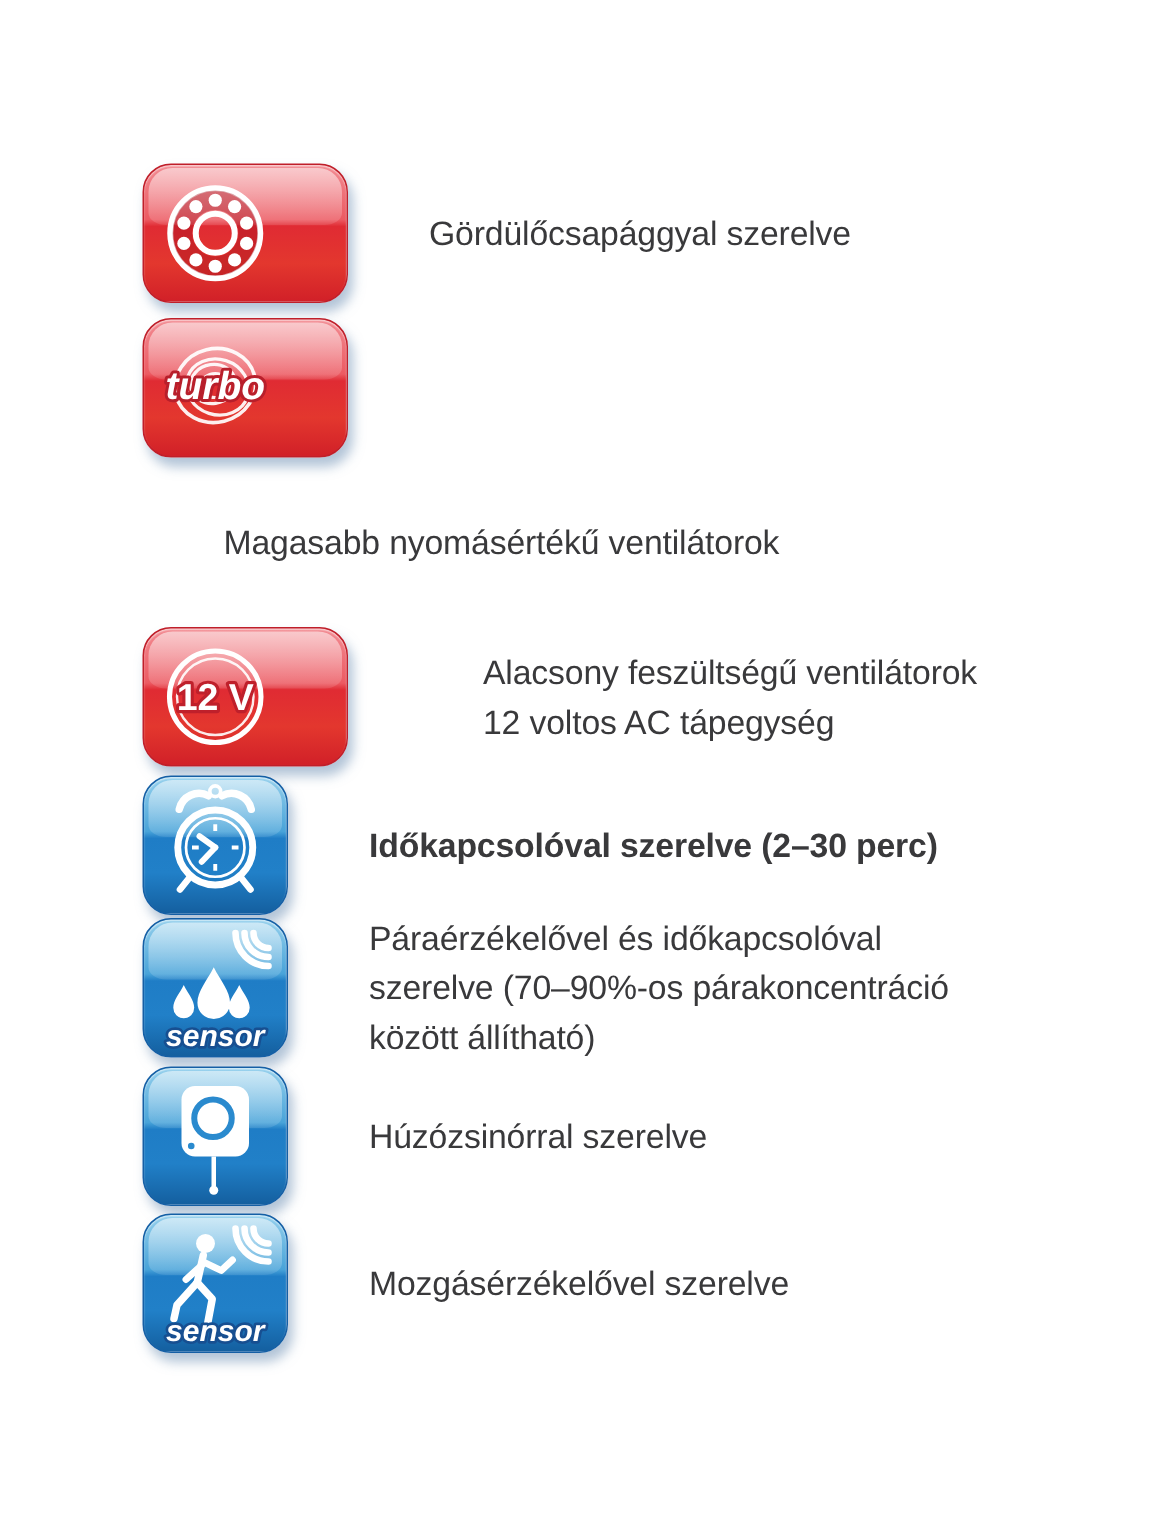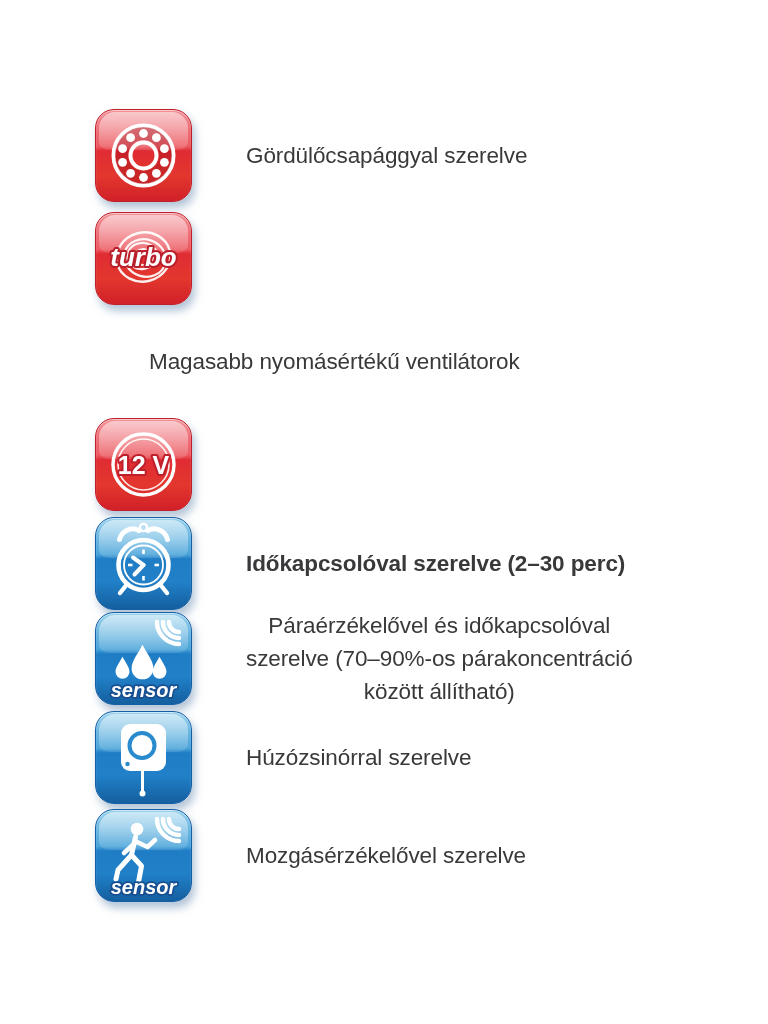--- a/index.html
+++ b/index.html
@@ -1,29 +1,29 @@
 <!DOCTYPE html>
 <html><head>
 <meta charset="utf-8">
 <style>
   html,body{margin:0;padding:0;background:#ffffff;}
   body{width:768px;height:1024px;font-family:"Liberation Sans",sans-serif;}
-  .page{position:relative;width:768px;height:1024px;box-sizing:border-box;padding:110px 0 0 95px;overflow:hidden;text-align:center;}
+  .page{position:relative;width:768px;height:1024px;box-sizing:border-box;padding:110px 0 0 95px;overflow:hidden;}
   .row{display:flex;align-items:center;height:91px;}
   .row:nth-child(-n+3){margin-bottom:12px;}
   .row:nth-child(4){margin-bottom:8px;gap:36px;}
   .row:nth-child(5){margin-bottom:4px;font-weight:bold;}
   .row:nth-child(6){margin-bottom:8px;}
   .row:nth-child(7){margin-bottom:7px;}
   .icon{position:relative;flex:0 0 95px;width:95px;height:91px;border-radius:19px;
         box-shadow:3px 6px 8px rgba(115,148,182,.55), inset 0 1px 1px rgba(255,255,255,.6);}
   .icon::before{content:"";position:absolute;left:3px;right:3px;top:2px;height:42%;z-index:0;
         border-radius:16px 16px 12px 12px / 16px 16px 8px 8px;
         background:linear-gradient(180deg,rgba(255,255,255,.55),rgba(255,255,255,.1));}
-  .icon.red{background:linear-gradient(180deg,#f28a91 0%,#ec5a62 40%,#e02b33 45%,#e3372e 72%,#d12028 100%);border:1px solid #bf1f2a;}
+  .icon.red{background:linear-gradient(180deg,#f28a91 0%,#ec5a62 40%,#e02b33 45%,#e3372e 72%,#d12028 100%);border:1px solid #bf1f2a;padding-left:40px;}
   .icon.blue{background:linear-gradient(180deg,#93cfec 0%,#48a3d9 40%,#1f7dc6 45%,#2180c8 70%,#145f9f 100%);border:1px solid #155fa5;}
   .icon svg{position:absolute;left:0;top:0;width:95px;height:91px;z-index:1;}
   .icon text{font-family:"Liberation Sans",sans-serif;fill:#ffffff;paint-order:stroke;stroke-linejoin:round;}
   .t-turbo{font-size:26px;font-style:italic;font-weight:bold;stroke:#b81f2b;stroke-width:4px;}
   .t-press{font-size:20.5px;font-style:italic;font-weight:900;stroke:#b81f2b;stroke-width:4px;letter-spacing:1px;}
   .t-12v{font-size:25px;font-weight:bold;stroke:#bf202b;stroke-width:4.2px;}
   .t-sensor{font-size:20px;font-style:italic;font-weight:bold;stroke:#174f91;stroke-width:3.6px;}
   .text{margin-left:54px;font-size:22.5px;line-height:33px;color:#39393b;letter-spacing:-0.1px;white-space:nowrap;}
 </style>
 </head>
@@ -76,20 +76,24 @@
     </div>
   </div>
 
   <div class="row">
     <div class="icon red">
       <svg viewBox="0 0 95 91">
         <circle cx="47.5" cy="45.5" r="30.5" fill="none" stroke="#fff" stroke-width="3.4"></circle>
         <circle cx="47.5" cy="45.5" r="25.5" fill="none" stroke="#fff" stroke-width="1.6" opacity=".9"></circle>
         <text class="t-12v" x="47.5" y="54.5" text-anchor="middle">12 V</text>
       </svg>
+    </div>
+    <div class="text">
+      <div>Alacsony feszültségű ventilátorok</div>
+      <div>12 voltos AC tápegység</div>
     </div>
   </div>
 
   <div class="row">
     <div class="icon blue">
       <svg viewBox="0 0 95 91">
         <g fill="none" stroke="#fff">
           <circle cx="47.5" cy="9.5" r="3.6" stroke-width="2.4"></circle>
           <path d="M23.5 21.5 A13.5 13.5 0 0 1 43 12.5" stroke-width="5" stroke-linecap="round"></path>
           <path d="M52 12.5 A13.5 13.5 0 0 1 71.5 21.5" stroke-width="5" stroke-linecap="round"></path>

